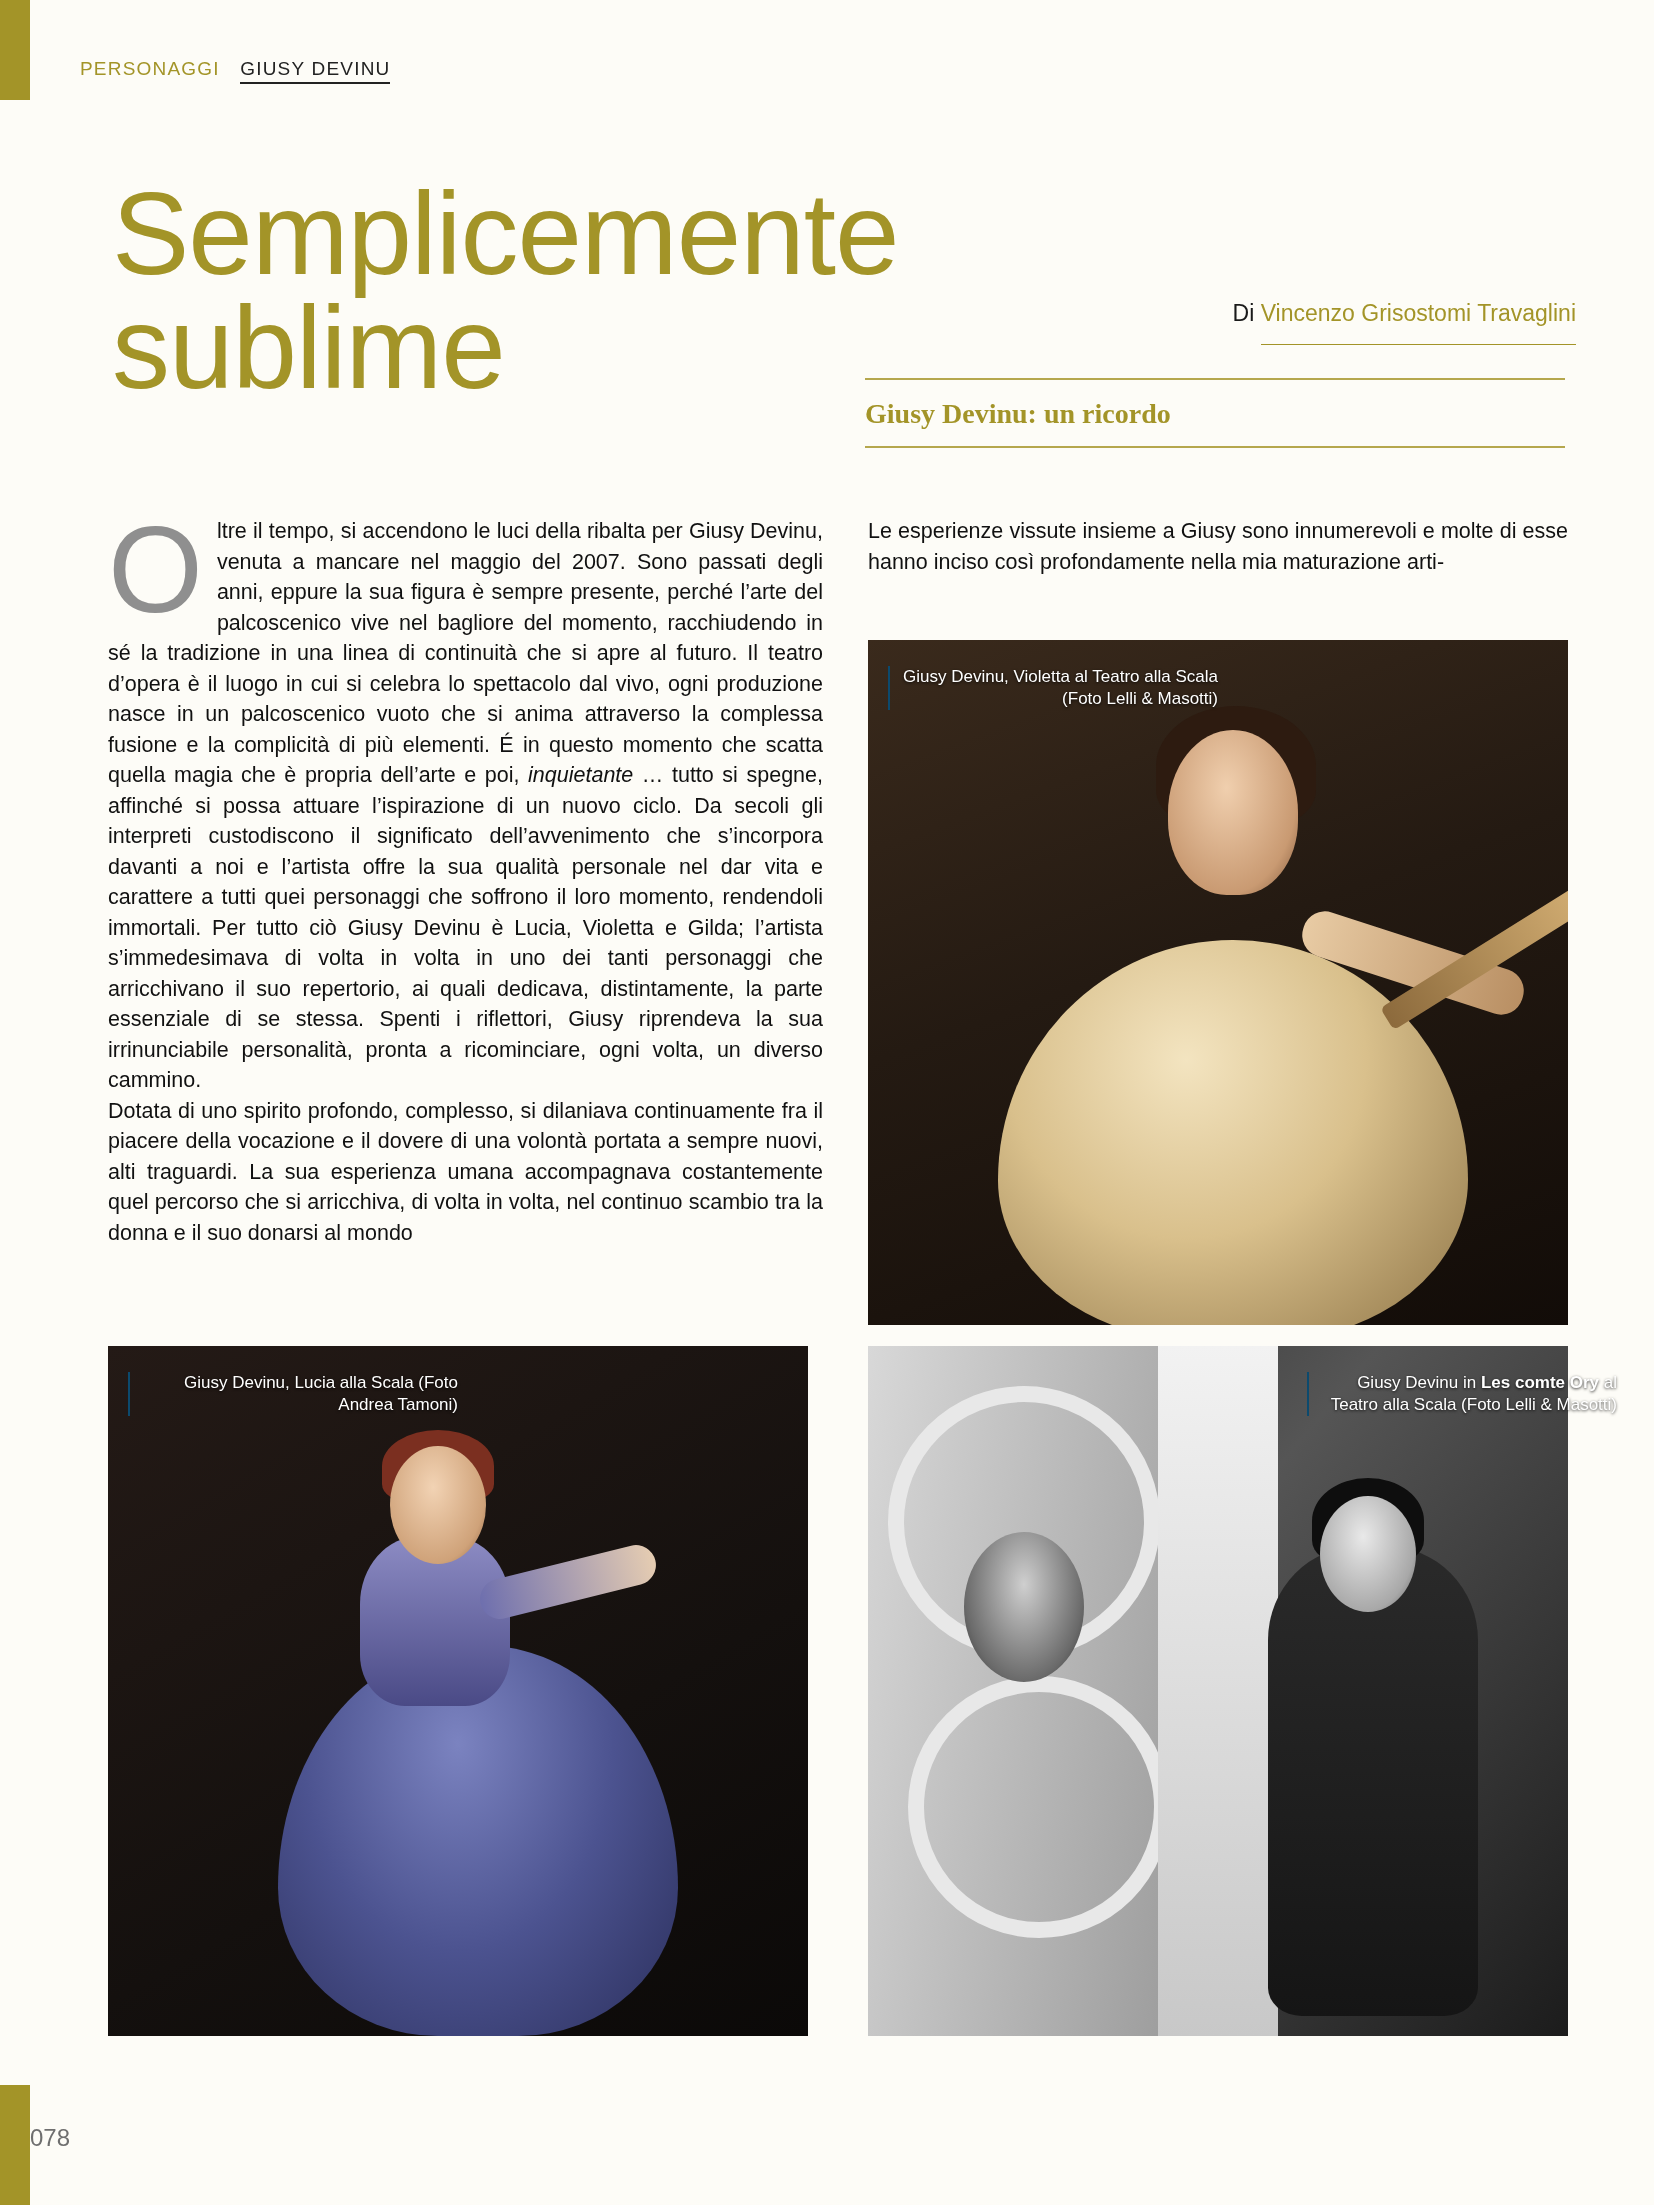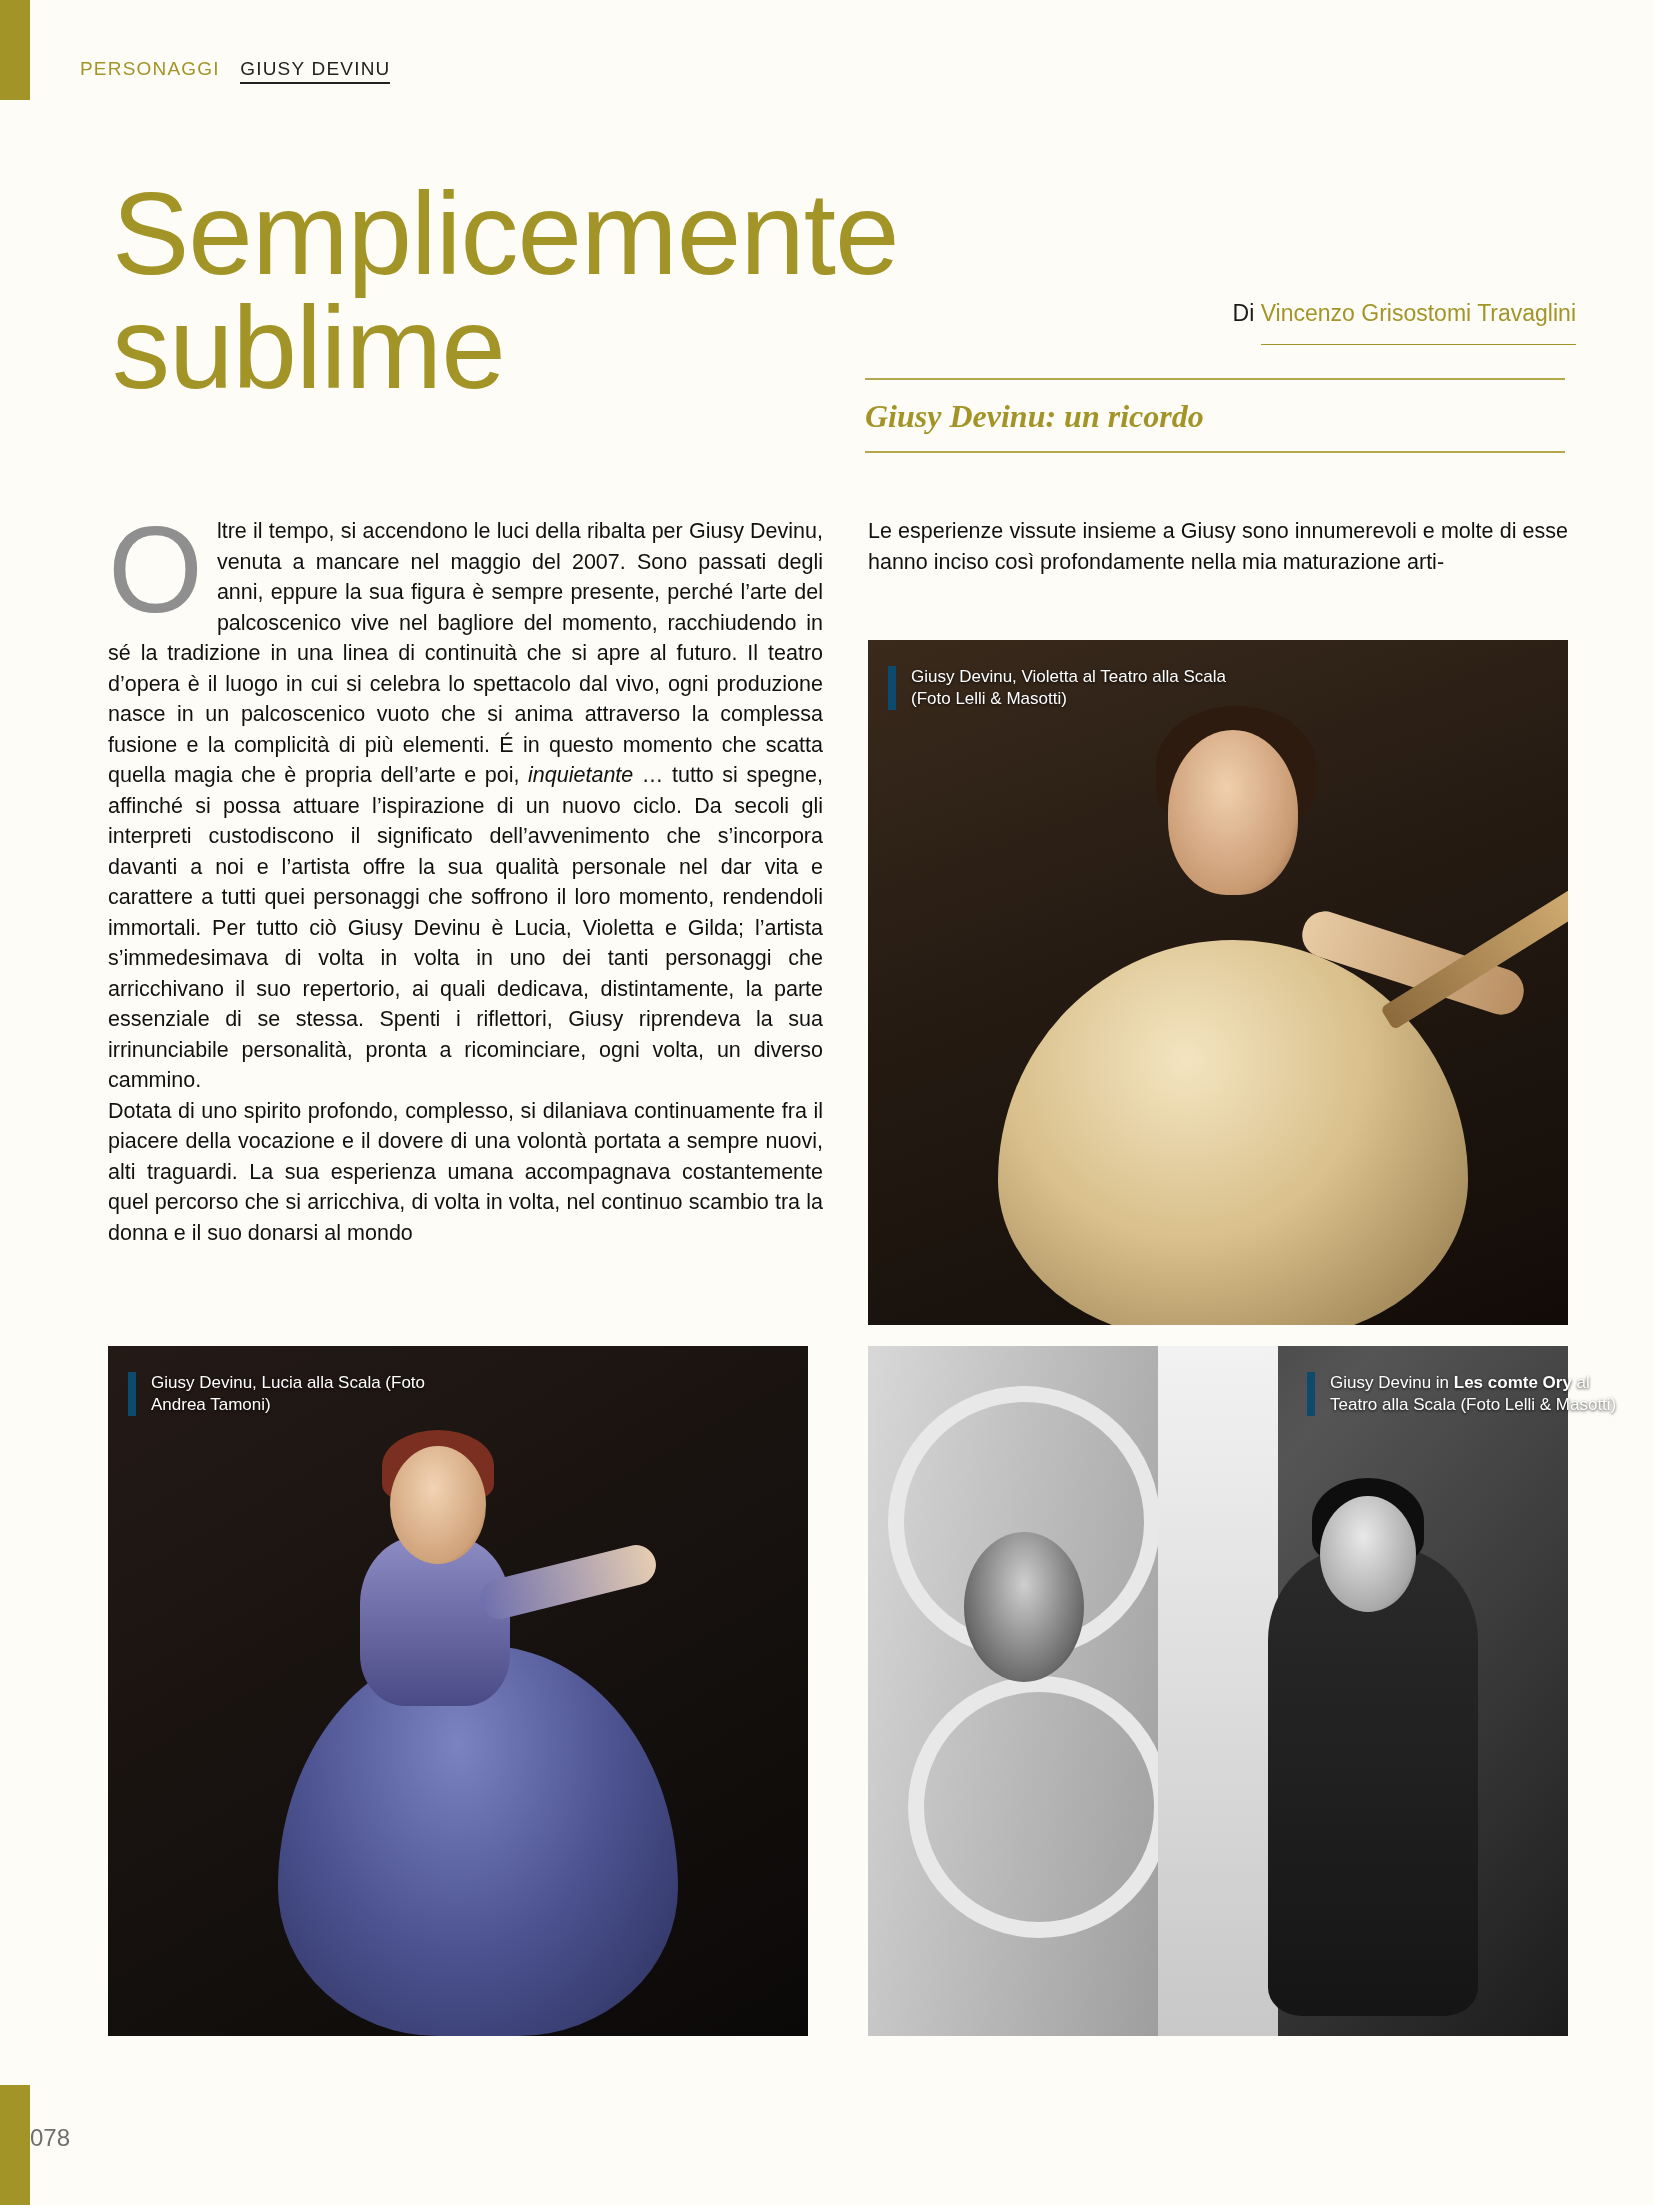--- a/index.html
+++ b/index.html
@@ -80,23 +80,22 @@
     position: absolute;
     left: 865px;
     top: 378px;
     width: 700px;
     border-top: 2px solid #b5a74d;
     border-bottom: 2px solid #b5a74d;
     padding: 18px 0 16px 0;
   }
   .deck-text {
     font-family: "Liberation Serif", serif;
-    font-style: italic;
     font-weight: bold;
-    font-size: 32px;
+    font-size: 28px;
     color: #a39428;
   }
   
   .col {
     position: absolute;
     font-size: 21.5px;
     line-height: 30.5px;
     text-align: justify;
     color: #111;
   }
@@ -152,24 +151,25 @@
     top: 1346px;
     width: 700px;
     height: 690px;
     background: linear-gradient(130deg, #2b2b2b 0%, #555 40%, #1c1c1c 100%);
   }
   .caption {
     position: absolute;
     color: #ffffff;
     font-size: 17px;
     line-height: 22px;
-    padding-left: 15px;
-    border-left: 8px solid #0c4a6e;
+    padding-left: 8px;
+    border-left: 2px solid #0c4a6e;
     z-index: 5;
     text-shadow: 0 1px 3px rgba(0,0,0,0.8);
+    text-align: right;
   }
   .cap-violetta {
     left: 888px;
     top: 666px;
     width: 320px;
   }
   .cap-lucia {
     left: 128px;
     top: 1372px;
     width: 320px;

